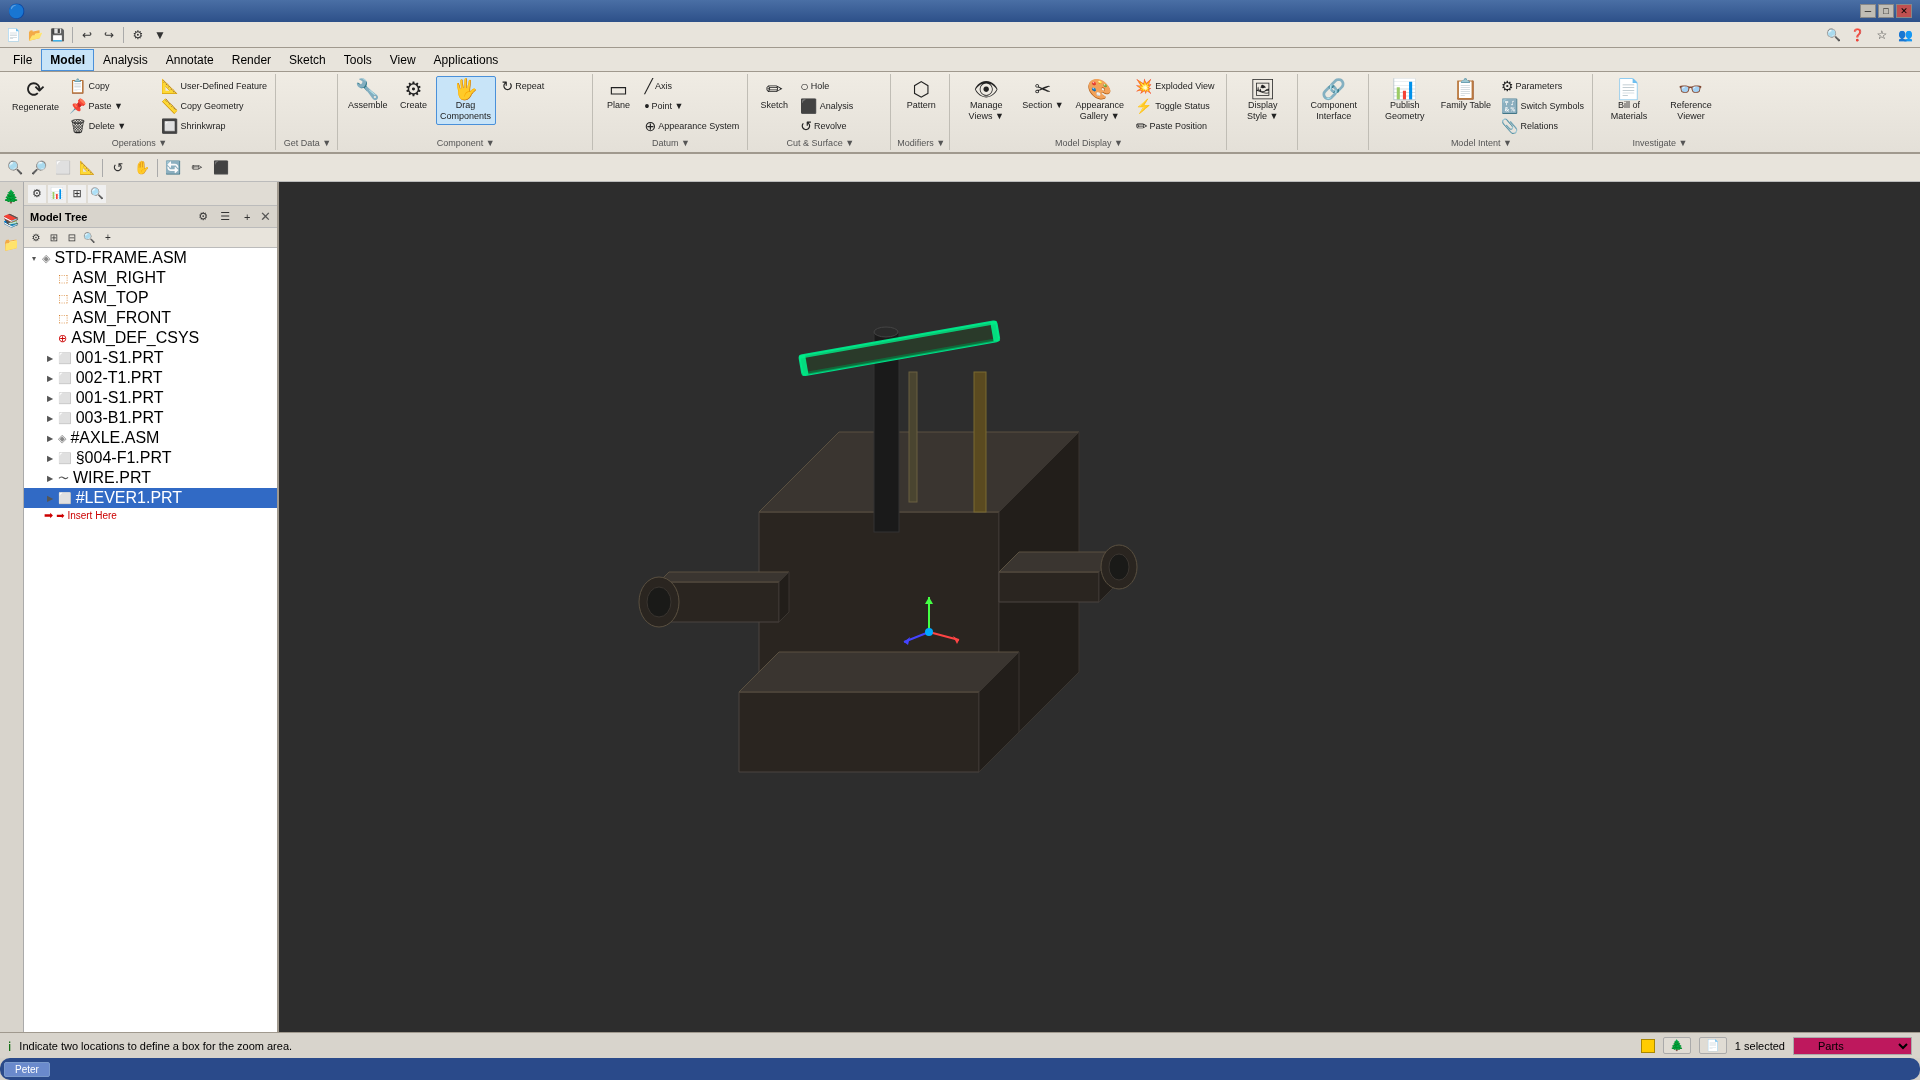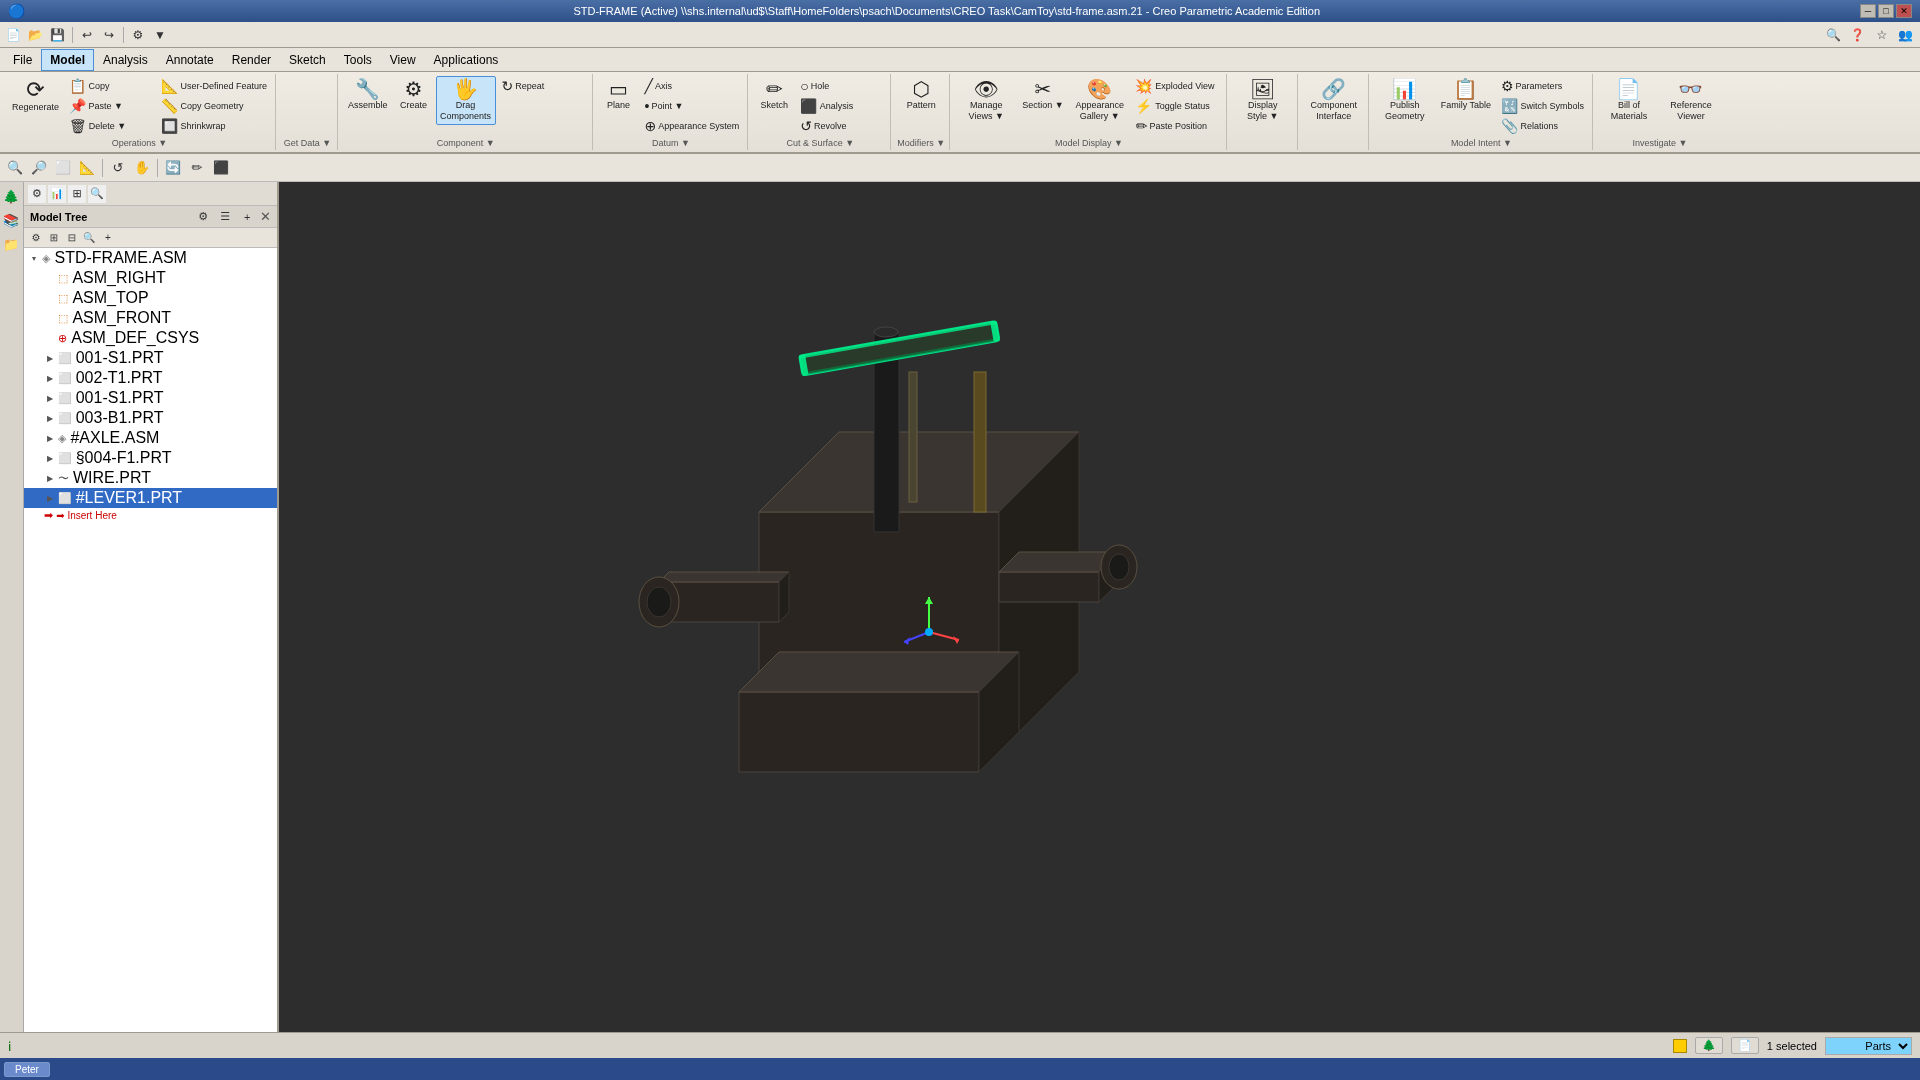--- a/index.html
+++ b/index.html
@@ -244,30 +244,31 @@
       align-items: center;
       padding: 0 8px;
       gap: 8px;
       font-size: 11px;
     }
     .status-icon { font-size: 13px; color: #006600; }
     .status-text { flex: 1; color: #000; }
     .status-right { display: flex; align-items: center; gap: 8px; margin-left: auto; }
     .status-indicator { width: 14px; height: 14px; background: #ffcc00; border: 1px solid #aa8800; cursor: pointer; }
     .status-btn { padding: 1px 6px; background: #e0dcd4; border: 1px solid #aaa; cursor: pointer; font-size: 11px; border-radius: 2px; }
-    .status-select { font-size: 11px; border: 1px solid #aaa; background: #7dd3fc; padding: 1px 4px; text-align: right; }
+    .status-select { font-size: 11px; border: 1px solid #aaa; background: #be185d; padding: 1px 20px; }
 
     
     #taskbar {
       height: 22px;
       background: #2a4a8a;
       display: flex;
       align-items: center;
       padding: 0 4px;
       gap: 4px;
+      border-radius: 10px;
     }
     .taskbar-item {
       padding: 1px 10px;
       background: #4a6aaa;
       border: 1px solid #7a9acc;
       color: white;
       font-size: 10px;
       cursor: pointer;
       border-radius: 2px;
     }
@@ -280,21 +281,20 @@
     }
 
     
     #model-svg { position: absolute; top: 50px; left: 300px; }
   </style>
 </head>
 <body>
 
 <div id="title-bar">
   <div style="font-size:14px; margin-right:8px;">🔵</div>
-  <div id="title-bar-title">STD-FRAME (Active) \\shs.internal\ud$\Staff\HomeFolders\psach\Documents\CREO Task\CamToy\std-frame.asm.21 - Creo Parametric Academic Edition</div>
   <div id="title-bar-controls">
     <button class="title-btn">─</button>
     <button class="title-btn">□</button>
     <button class="title-btn close">✕</button>
   </div>
 </div>
 
 <div id="quick-access">
   <button class="qa-btn" title="New">📄</button>
   <button class="qa-btn" title="Open">📂</button>
@@ -739,20 +739,21 @@
         <polygon points="-25,10 -19,5 -21,13" fill="#4444ff"></polygon>
 
         <circle cx="0" cy="0" r="4" fill="#00aaff"></circle>
       </g>
     </svg>
   </div>
 </div>
 
 <div id="status-bar">
   <span class="status-icon">ℹ</span>
+  <span class="status-text">Indicate two locations to define a box for the zoom area.</span>
   <div class="status-right">
     <div class="status-indicator" title="Status Indicator"></div>
     <button class="status-btn">🌲</button>
     <button class="status-btn">📄</button>
     <span>1 selected</span>
     <select class="status-select">
       <option>Parts</option>
       <option>All</option>
       <option>Assemblies</option>
       <option>Features</option>

